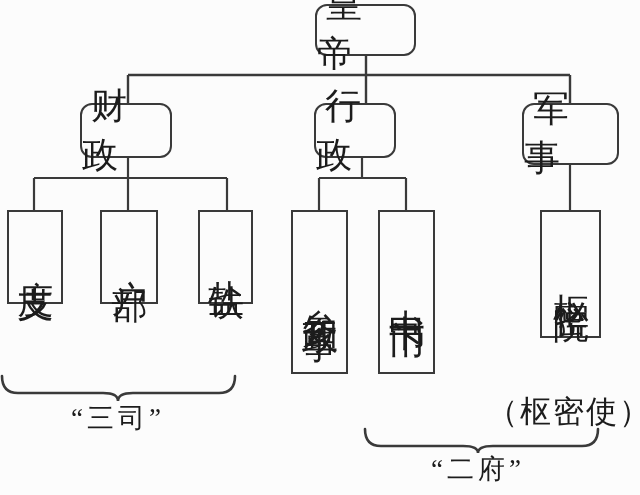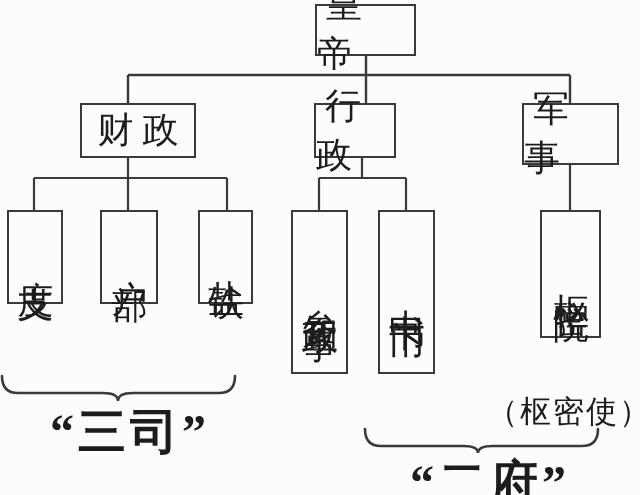--- a/index.html
+++ b/index.html
@@ -30,46 +30,45 @@
   .node{
     position:absolute;
     border:2px solid var(--line);
     background:var(--background);
     display:flex;align-items:center;justify-content:center;
     box-sizing:border-box;
     font-size:36px;
     font-weight:500;
     color:var(--text);
   }
-  .h-node{letter-spacing:9px;text-indent:9px;}
+  .h-node{letter-spacing:9px;text-indent:9px;border-radius:12px;}
   .v-node{
     writing-mode:vertical-rl;
     text-orientation:upright;
     letter-spacing:6px;
   }
   .caption{
     position:absolute;
-    font-size:48px;
-    font-weight:700;
+    font-size:27px;
+    font-weight:400;
     color:var(--text);
     text-align:center;
     letter-spacing:4px;
     white-space:nowrap;
-    padding-left:12px;
   }
   .side-note{
     position:absolute;
     font-size:31px;
     letter-spacing:2px;
     color:var(--text);
     white-space:nowrap;
   }
   
   #n-emperor  {left:315px;top:4px;  width:101px;height:52px;}
-  #n-finance  {left:80px; top:103px;width:116px; height:55px;}
+  #n-finance  {left:80px; top:103px;width:92px; height:55px;}
   #n-admin    {left:314px;top:103px;width:82px; height:55px;}
   #n-military {left:522px;top:103px;width:97px; height:62px;}
   #n-duzhi    {left:7px;  top:210px;width:56px; height:94px;}
   #n-hubu     {left:100px;top:210px;width:58px; height:94px;}
   #n-yantie   {left:198px;top:210px;width:55px; height:94px;}
   #n-canzhi   {left:291px;top:210px;width:57px; height:164px;}
   #n-zhongshu {left:378px;top:210px;width:57px; height:164px;}
   #n-shumiyuan{left:540px;top:210px;width:61px; height:128px;}
   #cap-sansi  {left:0px;  top:400px;width:236px;}
   #cap-erfu   {left:368px;top:451px;width:220px;}

